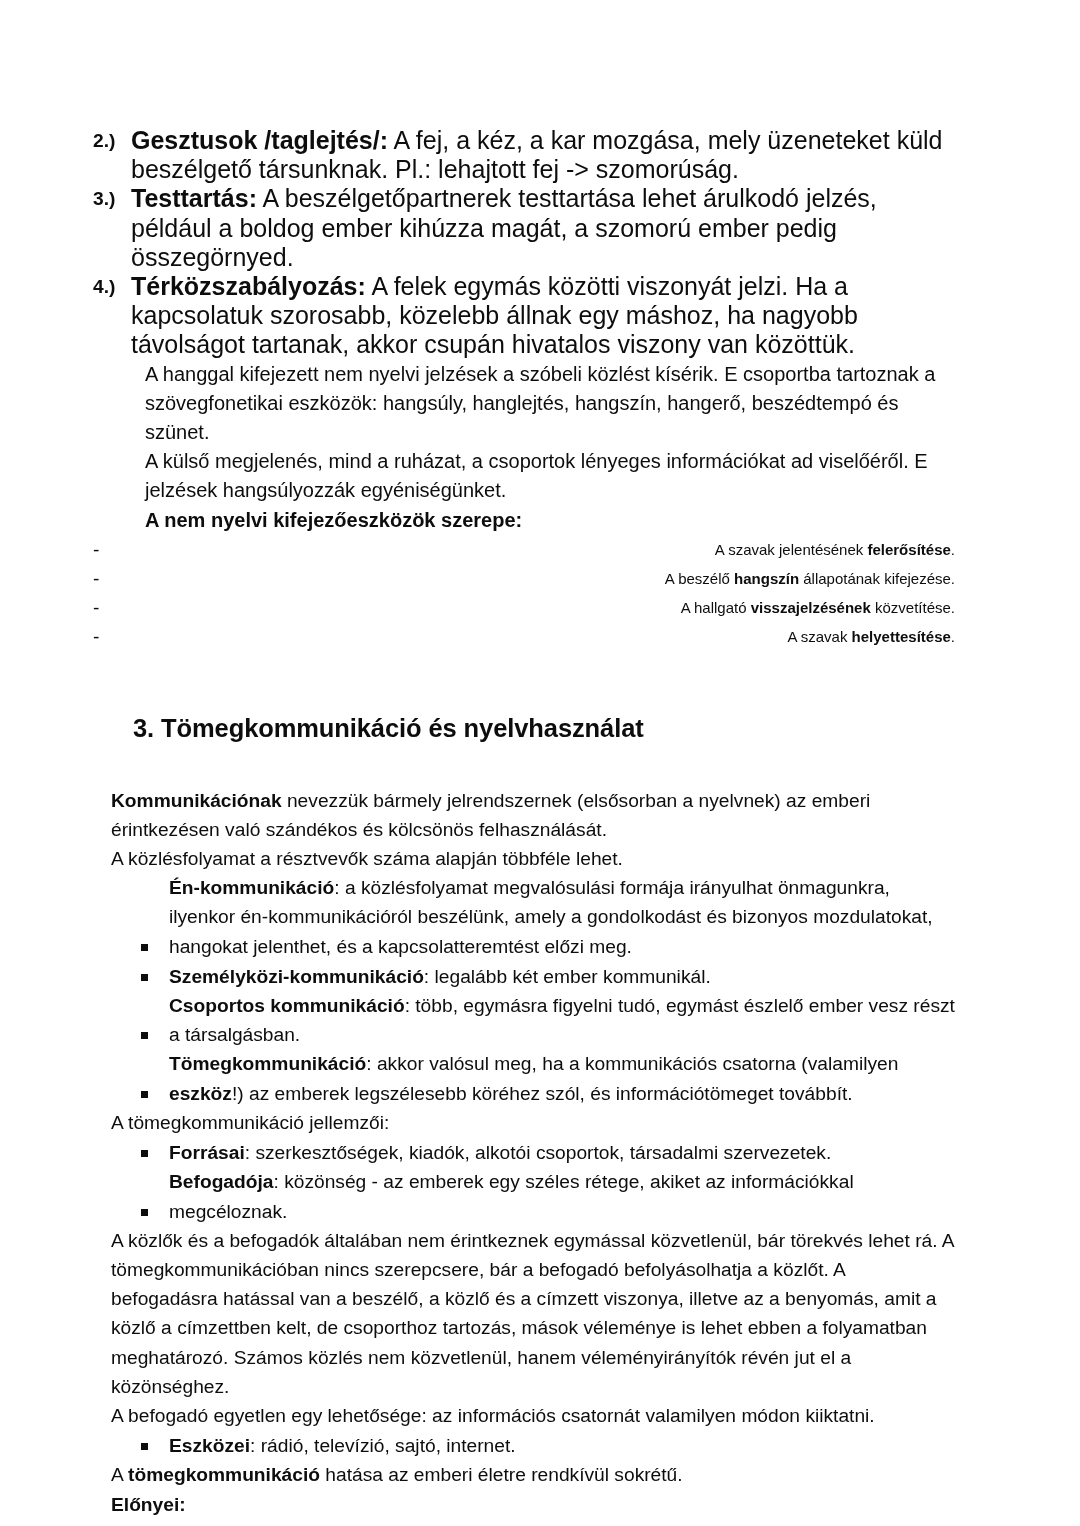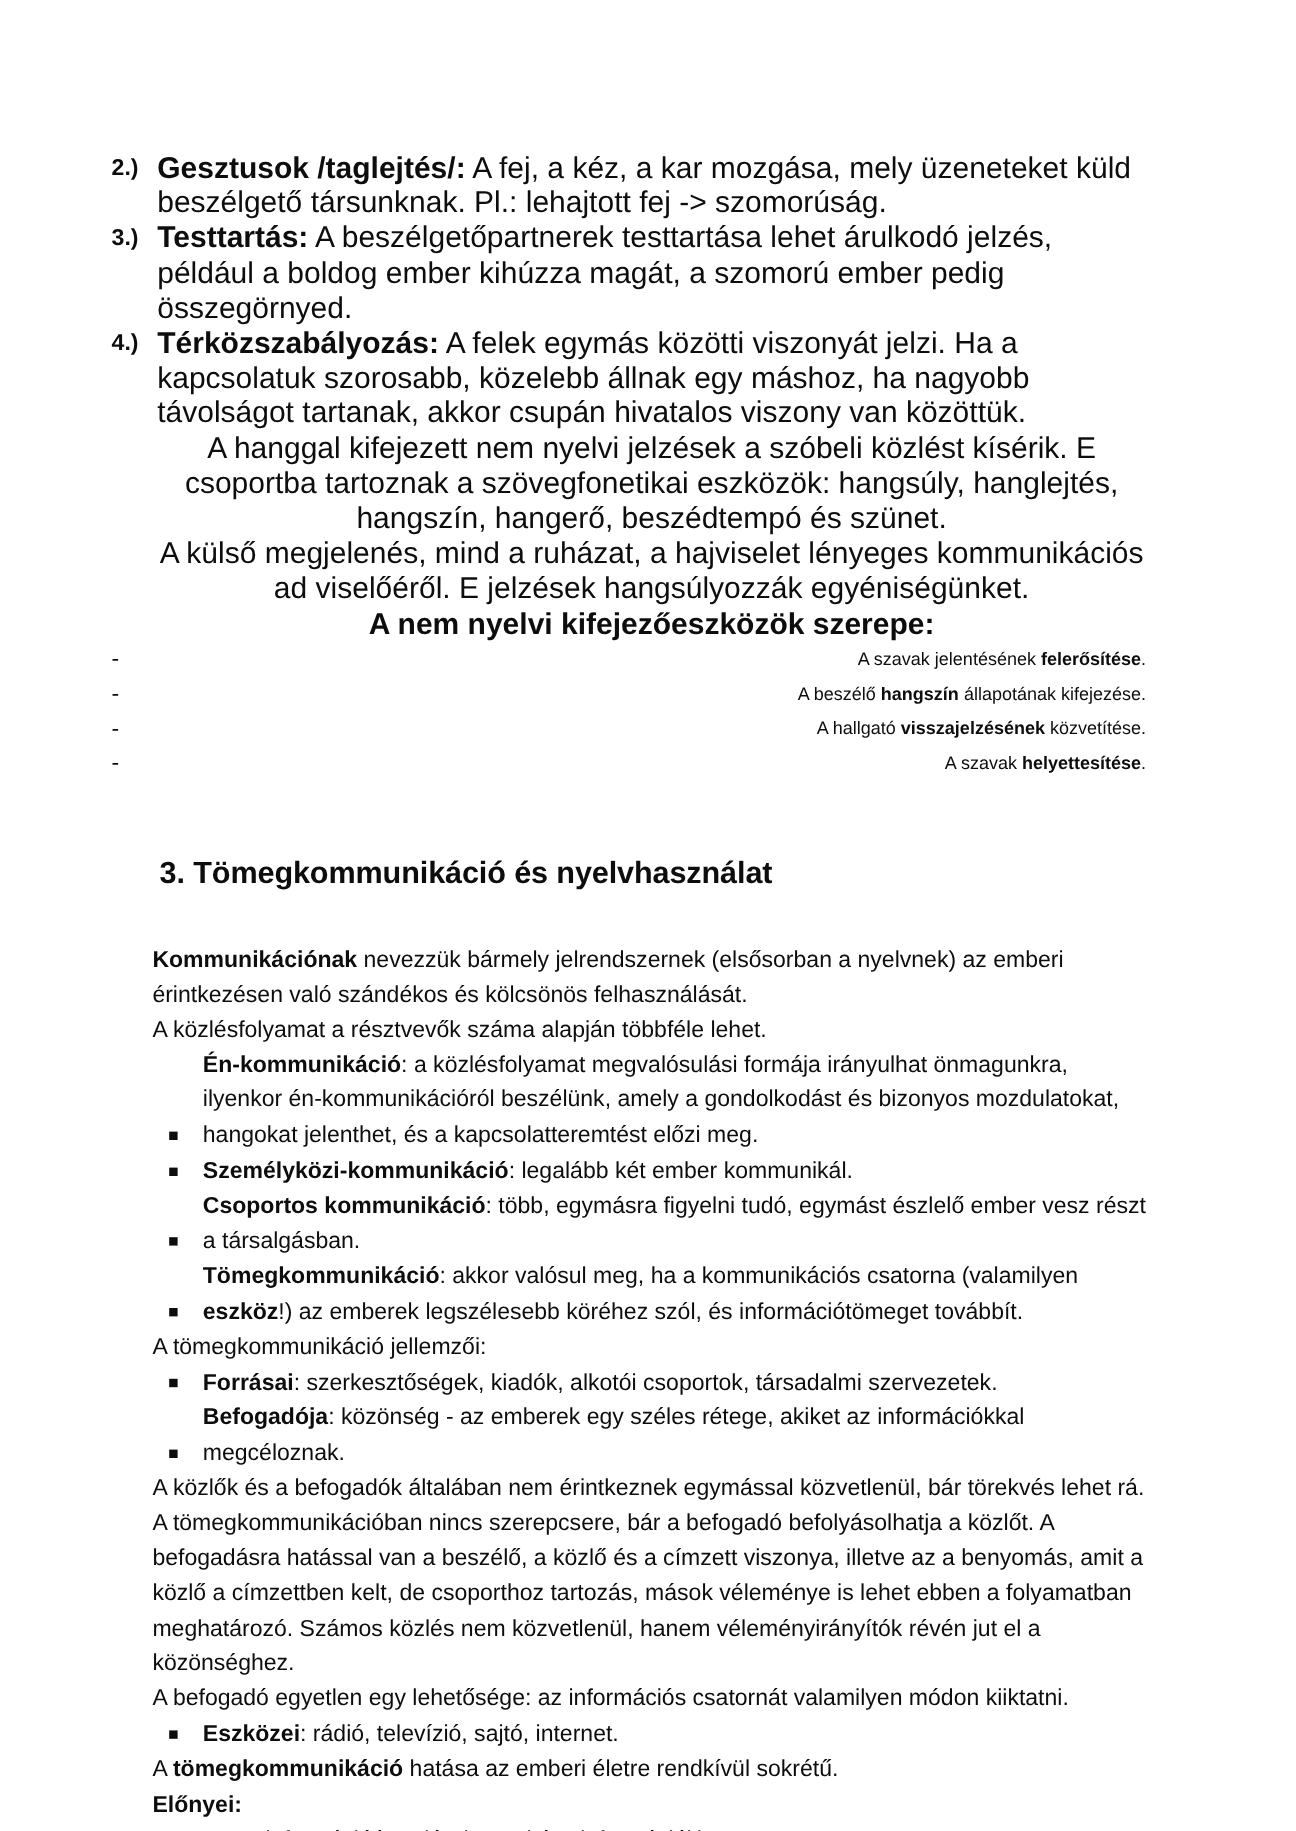--- a/index.html
+++ b/index.html
@@ -42,24 +42,23 @@
     line-height: 29.2px;
   }
   .num-body {
     flex: 1 1 auto;
     font-size: 25px;
     line-height: 29.2px;
   }
 
   
   .para-indent {
-    margin-left: 38px;
-    font-size: 25px;
-    line-height: 29.2px;
-    text-align: center;
+    margin-left: 52px;
+    font-size: 20px;
+    line-height: 29.2px;
   }
 
   
   .dash-row {
     display: flex;
     align-items: flex-start;
   }
   .dash-row .dash {
     width: 50px;
     flex: 0 0 50px;
@@ -77,21 +76,21 @@
   .heading {
     font-size: 25.5px;
     line-height: 32px;
     font-weight: bold;
     margin-left: 40px;
     letter-spacing: -0.1px;
   }
 
   
   .para {
-    margin-left: 34px;
+    margin-left: 18px;
     font-size: 19.2px;
     line-height: 29.2px;
   }
 
   
   .sq-row {
     display: flex;
     align-items: flex-end;
     margin-left: 38px;
   }
@@ -152,21 +151,21 @@
       <div class="num-marker">3.)</div>
       <div class="num-body"><b>Testtartás:</b><span> A beszélgetőpartnerek testtartása lehet árulkodó jelzés, például a boldog ember kihúzza magát, a szomorú ember pedig összegörnyed.</span></div>
     </div>
 
     <div class="num-item">
       <div class="num-marker">4.)</div>
       <div class="num-body"><b>Térközszabályozás:</b><span> A felek egymás közötti viszonyát jelzi. Ha a kapcsolatuk szorosabb, közelebb állnak egy máshoz, ha nagyobb távolságot tartanak, akkor csupán hivatalos viszony van közöttük.</span></div>
     </div>
 
     <div class="para-indent">A hanggal kifejezett nem nyelvi jelzések a szóbeli közlést kísérik. E csoportba tartoznak a szövegfonetikai eszközök: hangsúly, hanglejtés, hangszín, hangerő, beszédtempó és szünet.</div>
-    <div class="para-indent">A külső megjelenés, mind a ruházat, a hajviselet lényeges kommunikációs ad viselőéről. E jelzések hangsúlyozzák egyéniségünket.</div>
+    <div class="para-indent">A külső megjelenés, mind a ruházat, a csoportok lényeges információkat ad viselőéről. E jelzések hangsúlyozzák egyéniségünket.</div>
 
     <div class="para-indent b">A nem nyelvi kifejezőeszközök szerepe:</div>
 
     <div class="dash-row">
       <div class="dash">-</div>
       <div class="dash-text"><span>A szavak jelentésének </span><b>felerősítése</b><span>.</span></div>
     </div>
     <div class="dash-row">
       <div class="dash">-</div>
       <div class="dash-text"><span>A beszélő </span><b>hangszín</b><span> állapotának kifejezése.</span></div>

